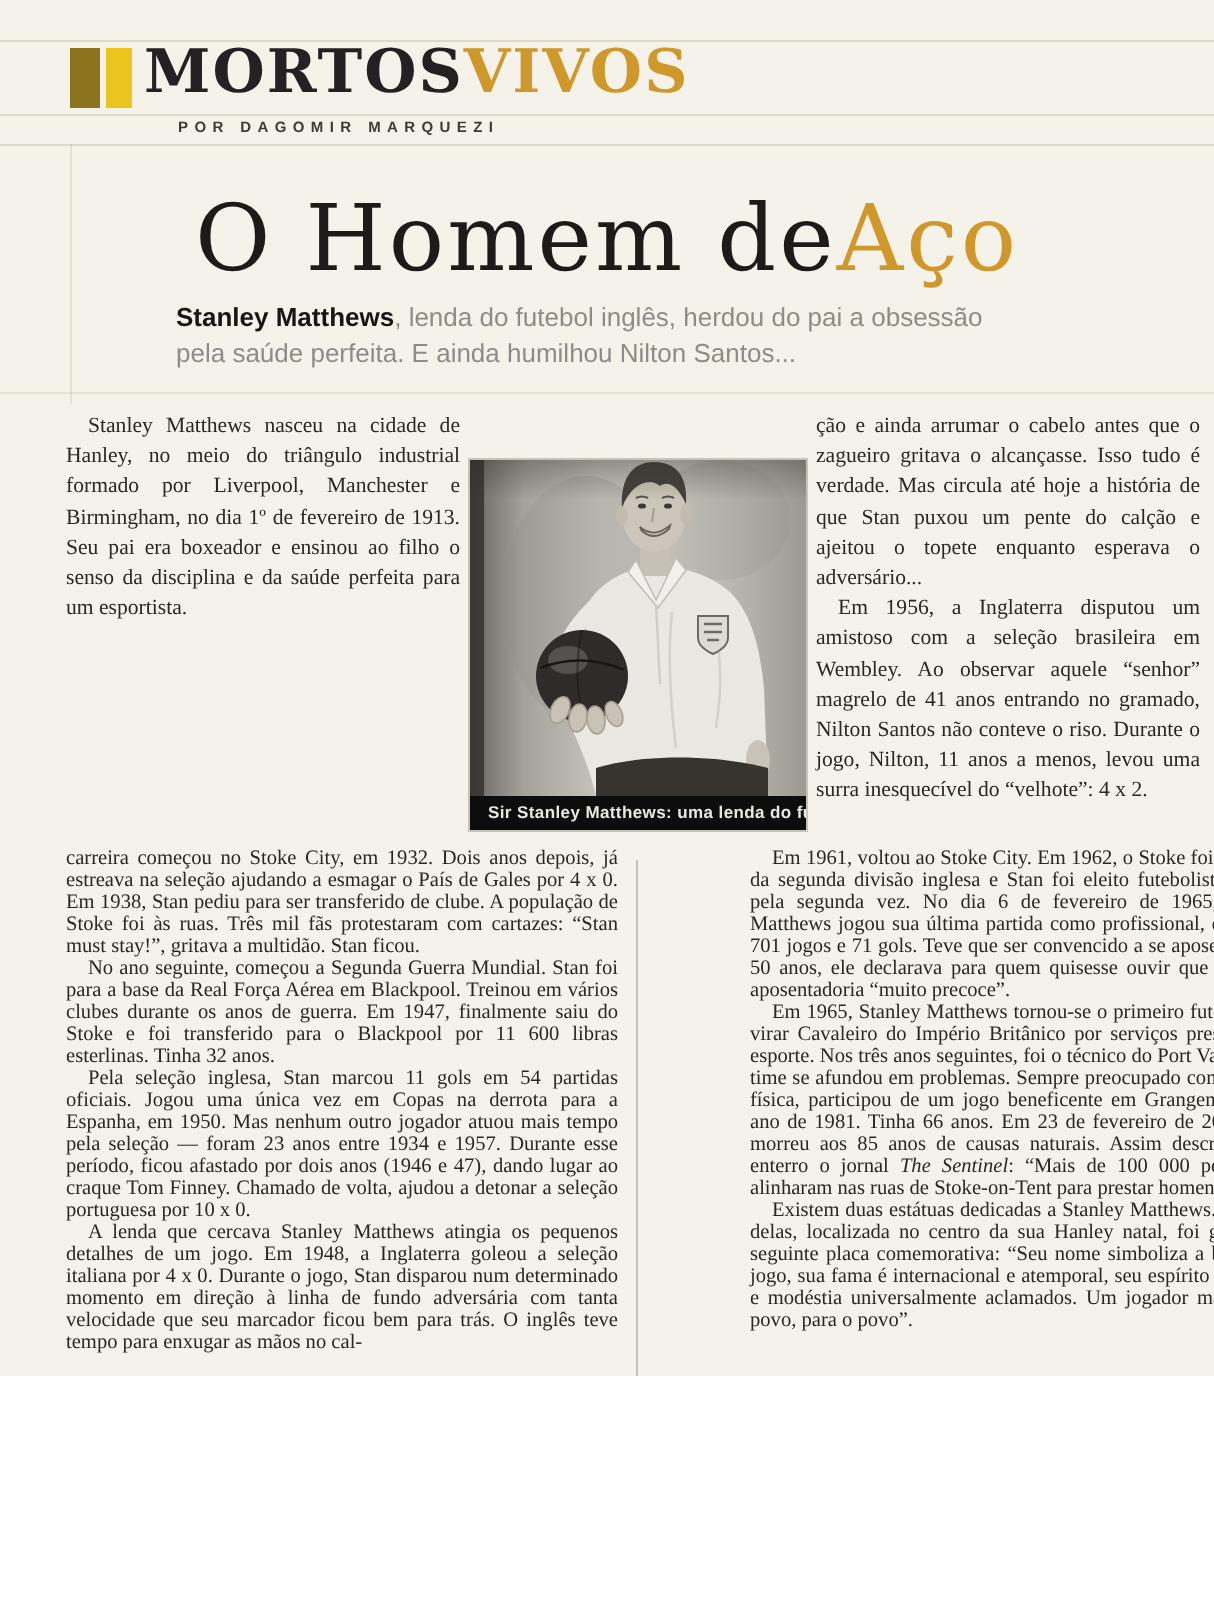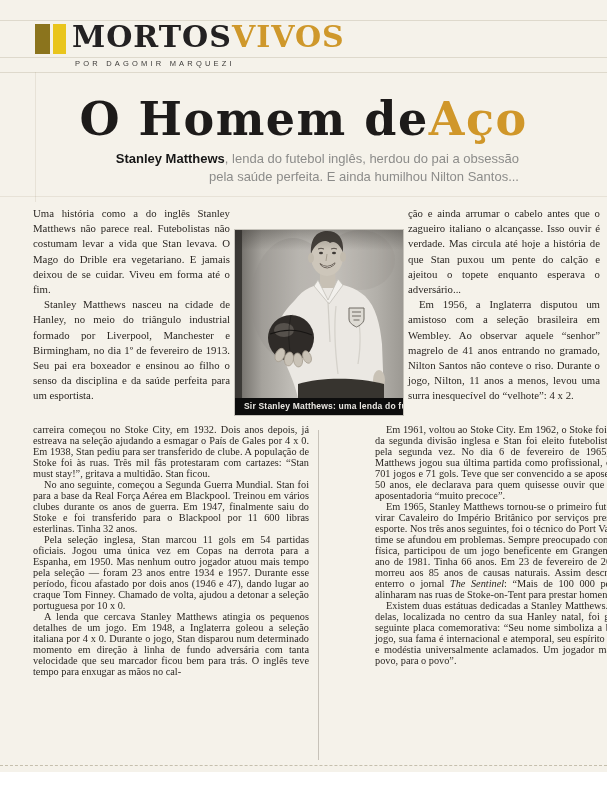--- a/index.html
+++ b/index.html
@@ -1,54 +1,54 @@
 <!DOCTYPE html>
 <html><head>
 <meta charset="utf-8">
 <style>
   html,body{margin:0;padding:0;}
   #page{
     position:relative;
-    width:607px;height:772px;
+    width:607px;height:688px;
     background:#f5f2ea;
     overflow:hidden;
     font-family:"Liberation Sans", sans-serif;
   }
   .hairline{position:absolute;background:rgba(140,128,100,0.22);pointer-events:none;}
   .h-line{height:1px;left:0;width:607px;}
   .v-line{width:1px;}
   .dashed{background:none;border-top:1px dashed rgba(140,128,100,0.45);height:0;}
 
   
   #bar-olive{position:absolute;left:35px;top:24px;width:15px;height:30px;background:#8b741d;}
   #bar-gold{position:absolute;left:53px;top:24px;width:13px;height:30px;background:#e9c51d;}
   #kicker{
     position:absolute;left:72px;top:20px;
     font-family:"DejaVu Serif", serif;font-weight:bold;
     font-size:30px;line-height:34px;letter-spacing:1px;white-space:nowrap;
   }
   #kicker .k-black{color:#232122;}
   #kicker .k-gold{color:#cf982b;}
   #byline{
-    position:absolute;left:75px;top:59px;
-    font-size:7.5px;letter-spacing:3.2px;color:#3d3b39;font-weight:normal;white-space:nowrap;
+    position:absolute;left:89px;top:59px;
+    font-size:7.5px;letter-spacing:3.2px;color:#3d3b39;font-weight:bold;white-space:nowrap;
   }
 
   
   #headline{
     position:absolute;left:0;top:95px;width:607px;
     text-align:center;
-    font-family:"DejaVu Serif", serif;font-weight:bold;
+    font-family:"DejaVu Serif", serif;font-weight:normal;
     font-size:46px;line-height:48px;letter-spacing:1.5px;white-space:nowrap;
   }
   #headline .t-black{color:#1d1b1a;}
   #headline .t-gold{color:#d0972a;}
   #deck{
     position:absolute;left:88px;top:150px;width:431px;
-    text-align:right;font-size:13px;line-height:17.5px;color:#8c8c8a;
+    text-align:left;font-size:13px;line-height:17.5px;color:#8c8c8a;
   }
   #deck .deck-bold{color:#161616;font-weight:bold;}
 
   
   .textcol{
     position:absolute;
     font-family:"Liberation Serif", serif;
     color:#2b2723;text-align:justify;
   }
   .top-col{font-size:10.8px;line-height:15.2px;}
@@ -166,25 +166,24 @@
         <ellipse cx="144" cy="150" rx="6" ry="10" fill="#c9c2b6"></ellipse>
 
         <path d="M63,168 L63,154 C86,147 122,147 149,154 L149,168 Z" fill="#37342f"></path>
       </g>
       <rect x="0" y="0" width="168" height="168" fill="url(#topShade)"></rect>
     </svg>
     <div id="photo-caption">Sir Stanley Matthews: uma lenda do futebol</div>
   </div>
 
   <div class="textcol top-col" id="col-left-top">
-      <p class="para"><span>Uma história como a do inglês Stanley Matthews não parece real. Futebolistas não costumam levar a vida que Stan levava. O Mago do Drible era vegetariano. E jamais deixou de se cuidar. Viveu em forma até o fim.</span></p>
       <p class="para indent"><span>Stanley Matthews nasceu na cidade de Hanley, no meio do triângulo industrial formado por Liverpool, Manchester e Birmingham, no dia 1º de fevereiro de 1913. Seu pai era boxeador e ensinou ao filho o senso da disciplina e da saúde perfeita para um esportista.</span></p>
     </div>
   <div class="textcol top-col" id="col-right-top">
-      <p class="para"><span>ção e ainda arrumar o cabelo antes que o zagueiro italiano o alcançasse. Isso ouvir é verdade. Mas circula até hoje a história de que Stan puxou um pente do calção e ajeitou o topete enquanto esperava o adversário...</span></p>
+      <p class="para"><span>ção e ainda arrumar o cabelo antes que o zagueiro gritava o alcançasse. Isso tudo é verdade. Mas circula até hoje a história de que Stan puxou um pente do calção e ajeitou o topete enquanto esperava o adversário...</span></p>
       <p class="para indent"><span>Em 1956, a Inglaterra disputou um amistoso com a seleção brasileira em Wembley. Ao observar aquele “senhor” magrelo de 41 anos entrando no gramado, Nilton Santos não conteve o riso. Durante o jogo, Nilton, 11 anos a menos, levou uma surra inesquecível do “velhote”: 4 x 2.</span></p>
     </div>
   <div class="textcol bottom-col" id="col-left-bottom">
       <p class="para"><span>carreira começou no Stoke City, em 1932. Dois anos depois, já estreava na seleção ajudando a esmagar o País de Gales por 4 x 0. Em 1938, Stan pediu para ser transferido de clube. A população de Stoke foi às ruas. Três mil fãs protestaram com cartazes: “Stan must stay!”, gritava a multidão. Stan ficou.</span></p>
       <p class="para indent"><span>No ano seguinte, começou a Segunda Guerra Mundial. Stan foi para a base da Real Força Aérea em Blackpool. Treinou em vários clubes durante os anos de guerra. Em 1947, finalmente saiu do Stoke e foi transferido para o Blackpool por 11 600 libras esterlinas. Tinha 32 anos.</span></p>
       <p class="para indent"><span>Pela seleção inglesa, Stan marcou 11 gols em 54 partidas oficiais. Jogou uma única vez em Copas na derrota para a Espanha, em 1950. Mas nenhum outro jogador atuou mais tempo pela seleção — foram 23 anos entre 1934 e 1957. Durante esse período, ficou afastado por dois anos (1946 e 47), dando lugar ao craque Tom Finney. Chamado de volta, ajudou a detonar a seleção portuguesa por 10 x 0.</span></p>
       <p class="para indent"><span>A lenda que cercava Stanley Matthews atingia os pequenos detalhes de um jogo. Em 1948, a Inglaterra goleou a seleção italiana por 4 x 0. Durante o jogo, Stan disparou num determinado momento em direção à linha de fundo adversária com tanta velocidade que seu marcador ficou bem para trás. O inglês teve tempo para enxugar as mãos no cal-</span></p>
     </div>
   <div class="textcol bottom-col" id="col-right-bottom">
       <p class="para indent"><span>Em 1961, voltou ao Stoke City. Em 1962, o Stoke foi campeão da segunda divisão inglesa e Stan foi eleito futebolista do ano pela segunda vez. No dia 6 de fevereiro de 1965, Stanley Matthews jogou sua última partida como profissional, depois de 701 jogos e 71 gols. Teve que ser convencido a se aposentar. Aos 50 anos, ele declarava para quem quisesse ouvir que achava a aposentadoria “muito precoce”.</span></p>

